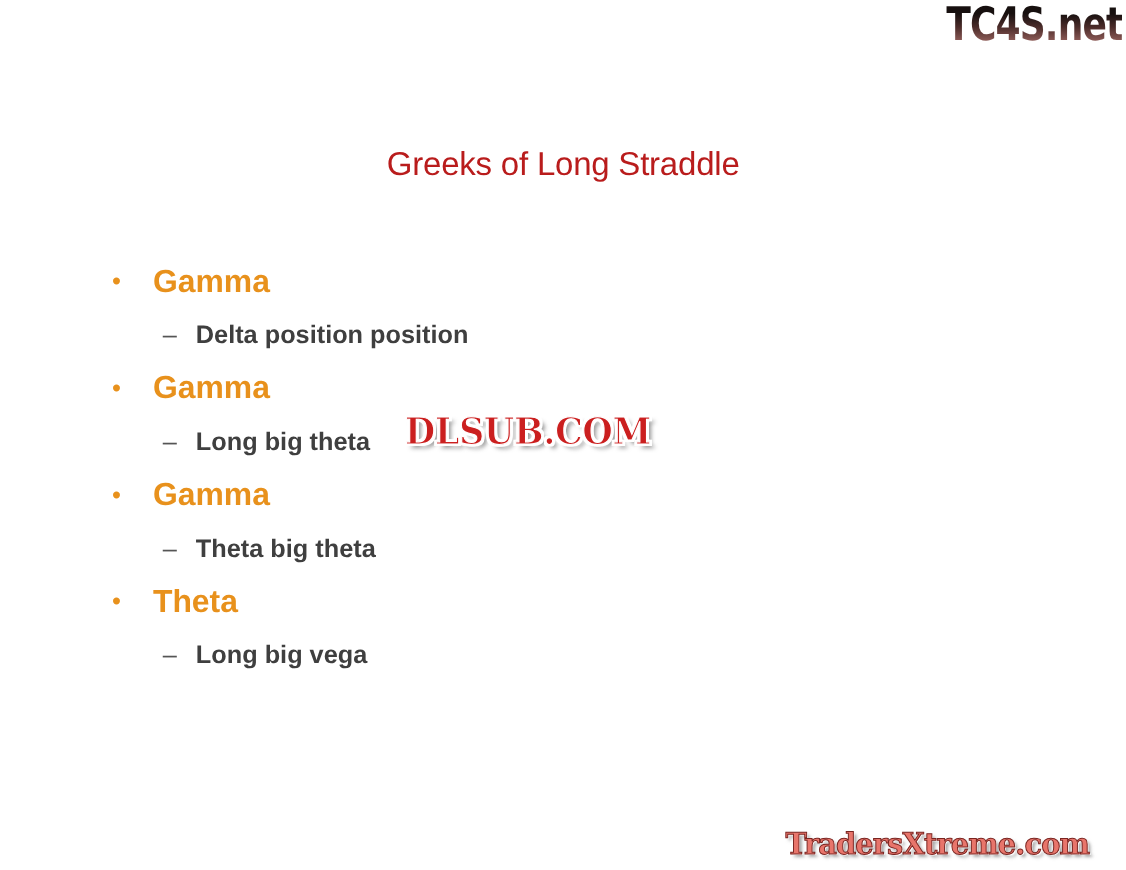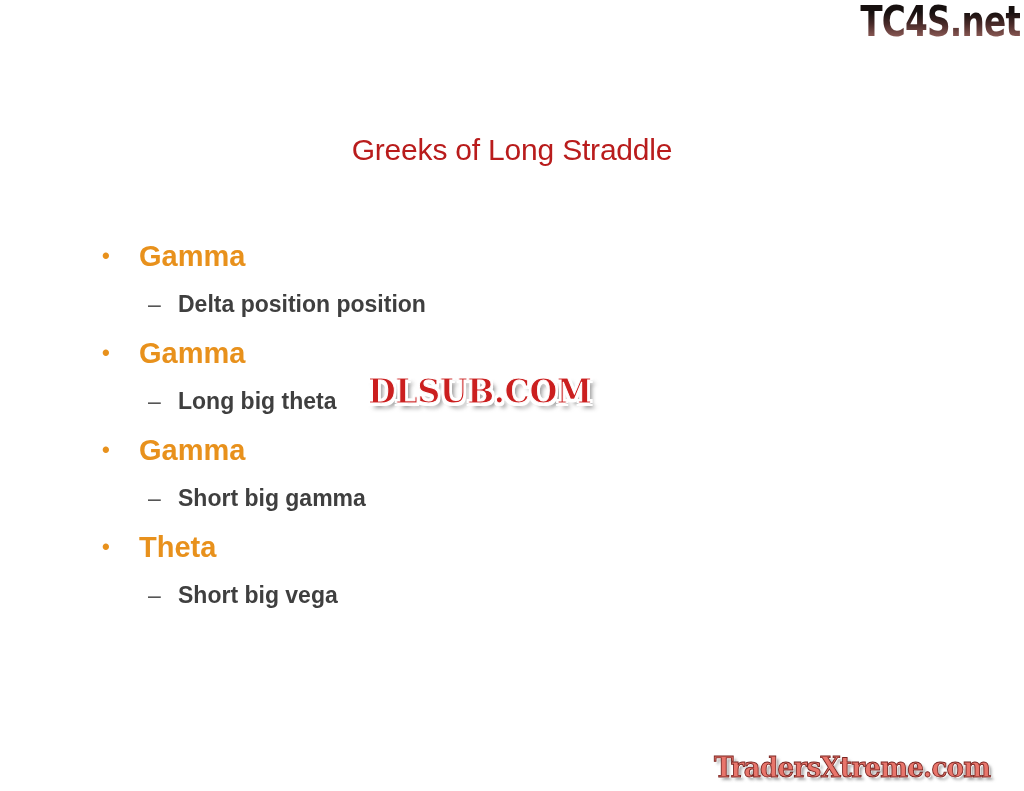--- a/index.html
+++ b/index.html
@@ -169,30 +169,30 @@
       <span class="marker">–</span>
       <span>Long big theta</span>
     </div>
 
     <div class="lvl1">
       <span class="marker">•</span>
       <span>Gamma</span>
     </div>
     <div class="lvl2">
       <span class="marker">–</span>
-      <span>Short big gamma</span>
+      <span>Theta big theta</span>
     </div>
 
     <div class="lvl1">
       <span class="marker">•</span>
       <span>Theta</span>
     </div>
     <div class="lvl2">
       <span class="marker">–</span>
-      <span>Short big vega</span>
+      <span>Long big vega</span>
     </div>
 
   </div>
 
   <div id="dlsub-watermark">DLSUB.COM</div>
 
   <div id="traders-watermark">TradersXtreme.com</div>
 
 </div>
 

